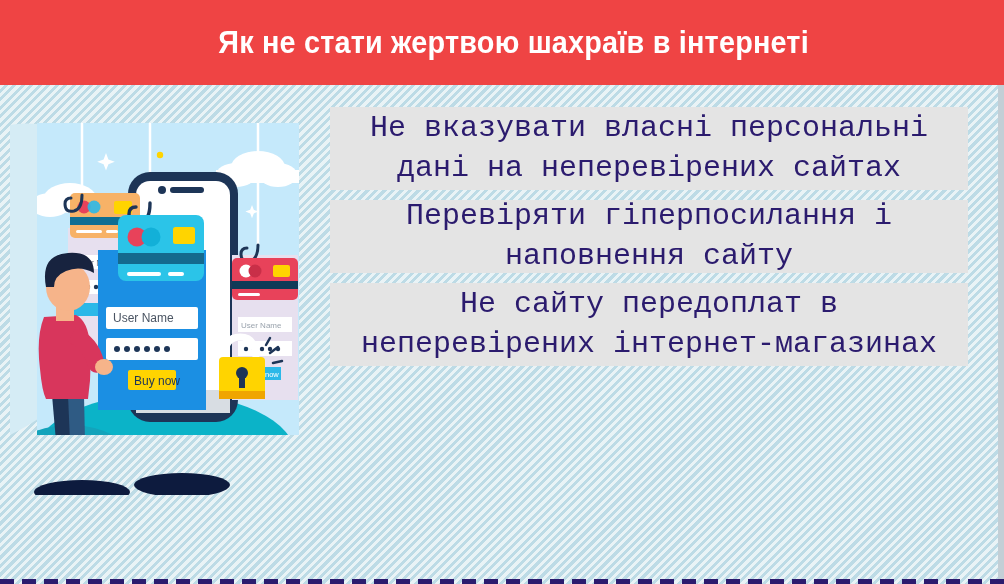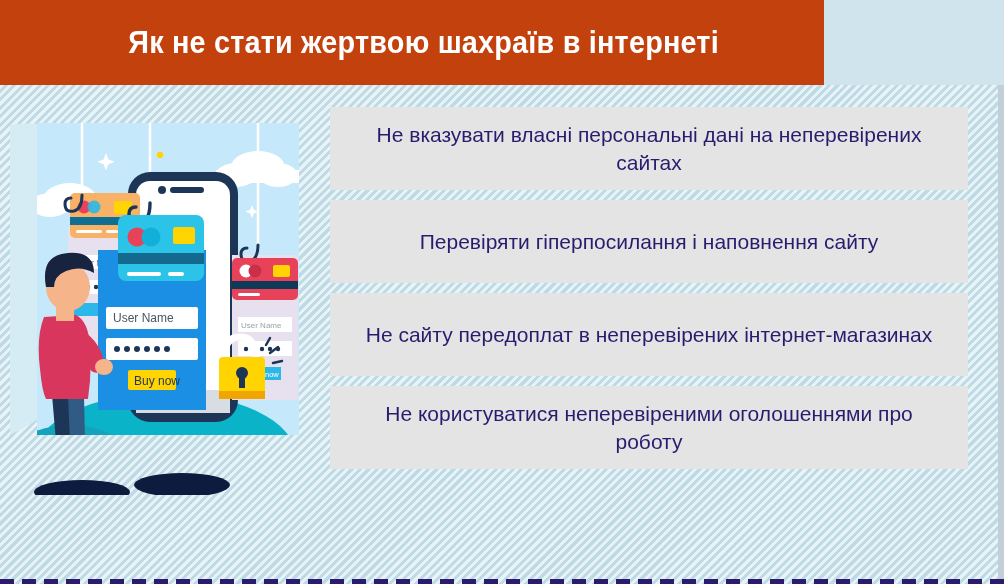--- a/index.html
+++ b/index.html
@@ -39,23 +39,23 @@
       rgba(255,255,255,0.55) 3px,
       rgba(174,211,225,0.55) 3px,
       rgba(174,211,225,0.55) 6px
     );
   }
 
   
   #header-banner {
     position: absolute;
     left: 0; top: 0;
-    width: 824px;
+    width: 1004px;
     height: 85px;
-    background: #c2410c;
+    background: #ef4444;
     display: flex;
     align-items: center;
     justify-content: center;
     padding-left: 24px;
   }
   #page-title {
     color: #ffffff;
     font-family: "Liberation Sans", sans-serif;
     font-weight: bold;
     font-size: 31px;
@@ -97,24 +97,24 @@
   }
   .tip-box {
     background: #e4e4e4;
     width: 638px;
     display: flex;
     align-items: center;
     justify-content: center;
     padding: 6px 26px;
   }
   .tip-box.two-line { height: 83px; }
-  .tip-box.one-line { height: 83px; }
+  .tip-box.one-line { height: 73px; }
   .tip-text {
-    font-family: Liberation Sans, sans-serif;
-    font-size: 21px;
+    font-family: Liberation Mono, monospace;
+    font-size: 30px;
     line-height: 1.32;
     color: #2b1b6e;
     text-align: center;
   }
 
   
   #illustration {
     position: absolute;
     left: 10px;
     top: 95px;
@@ -296,20 +296,17 @@
   <div id="tips-column">
     <div class="tip-box two-line">
       <div class="tip-text">Не вказувати власні персональні дані на неперевірених сайтах</div>
     </div>
     <div class="tip-box one-line">
       <div class="tip-text">Перевіряти гіперпосилання і наповнення сайту</div>
     </div>
     <div class="tip-box two-line">
       <div class="tip-text">Не сайту передоплат в неперевірених інтернет-магазинах</div>
     </div>
-    <div class="tip-box two-line">
-      <div class="tip-text">Не користуватися неперевіреними оголошеннями про роботу</div>
-    </div>
   </div>
 
   <div id="bottom-dashed-rule"></div>
 
 </div>
 
 </body></html>

